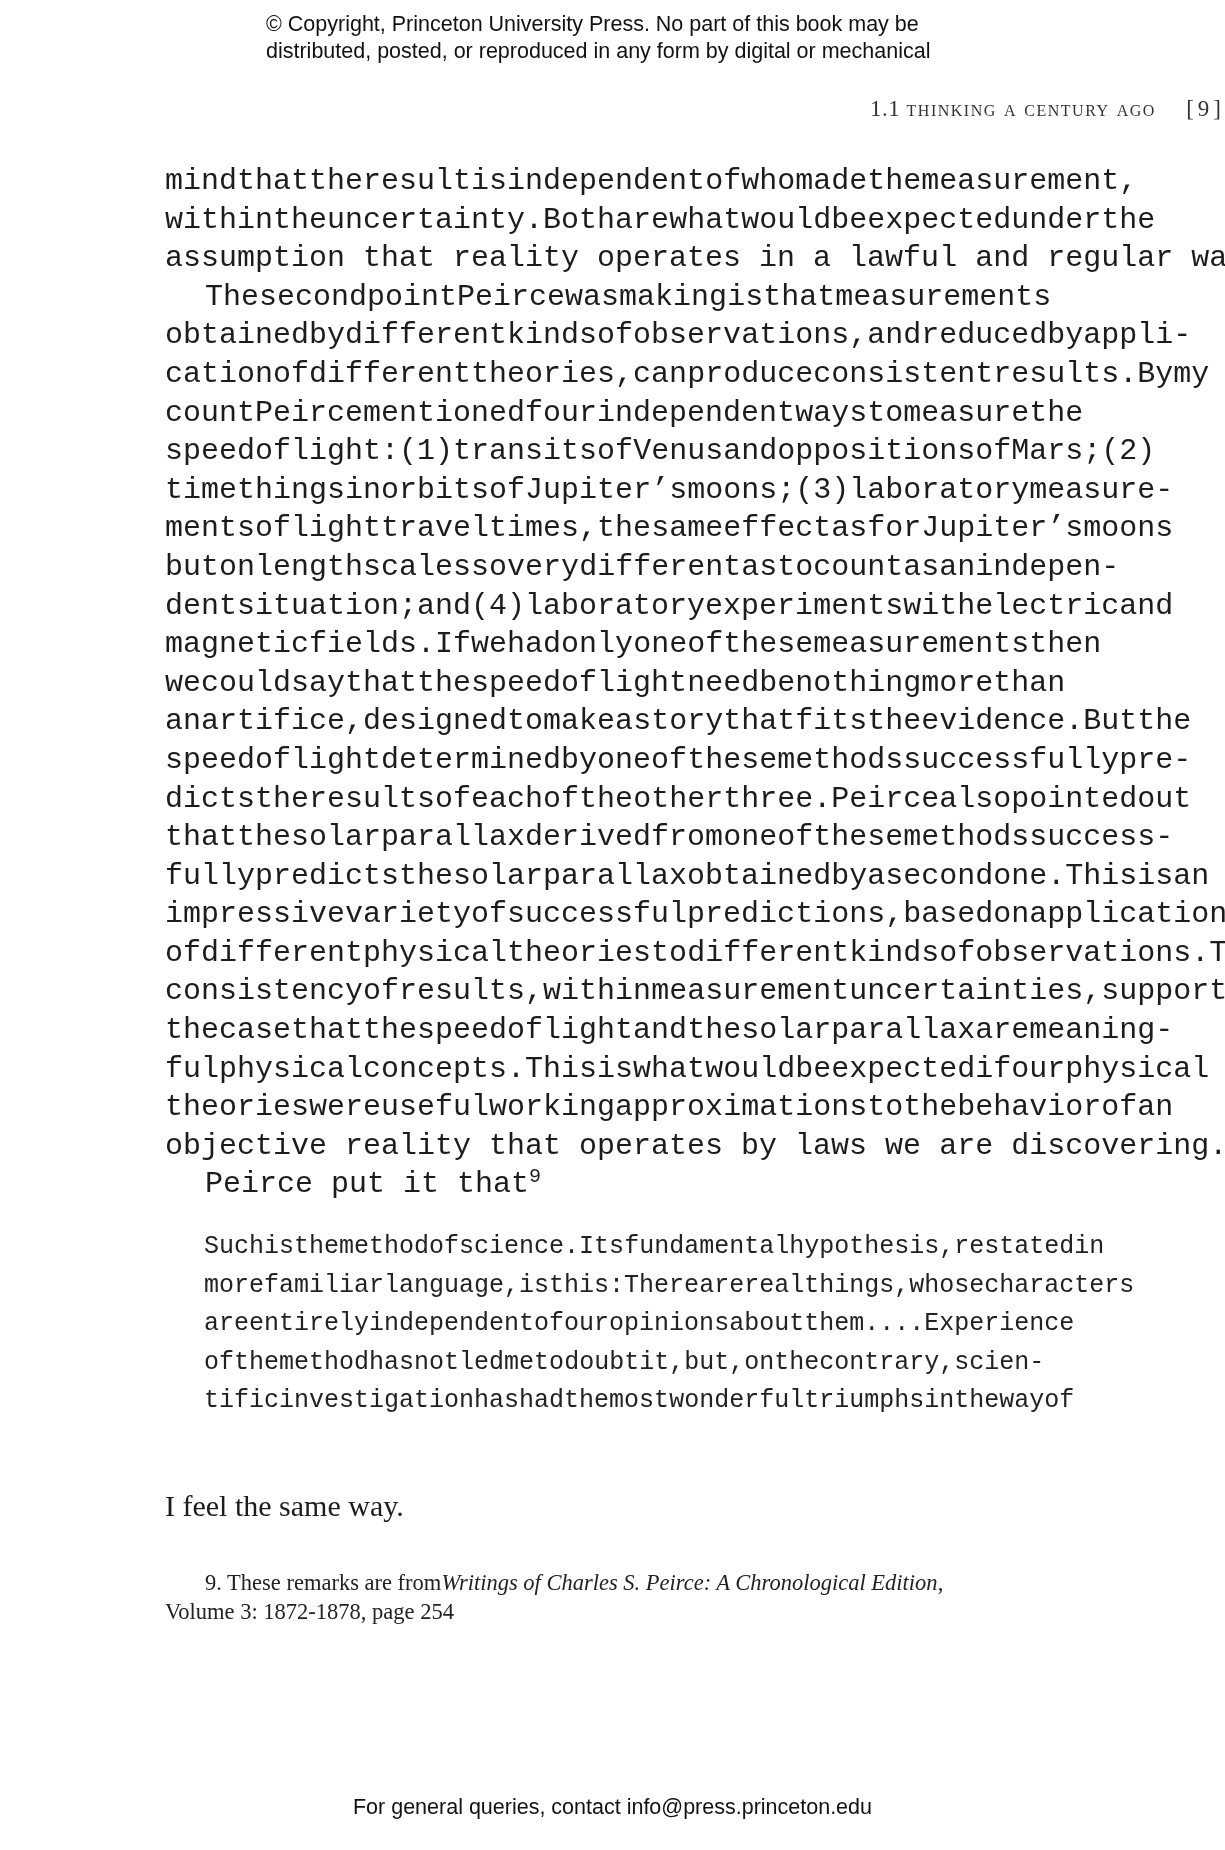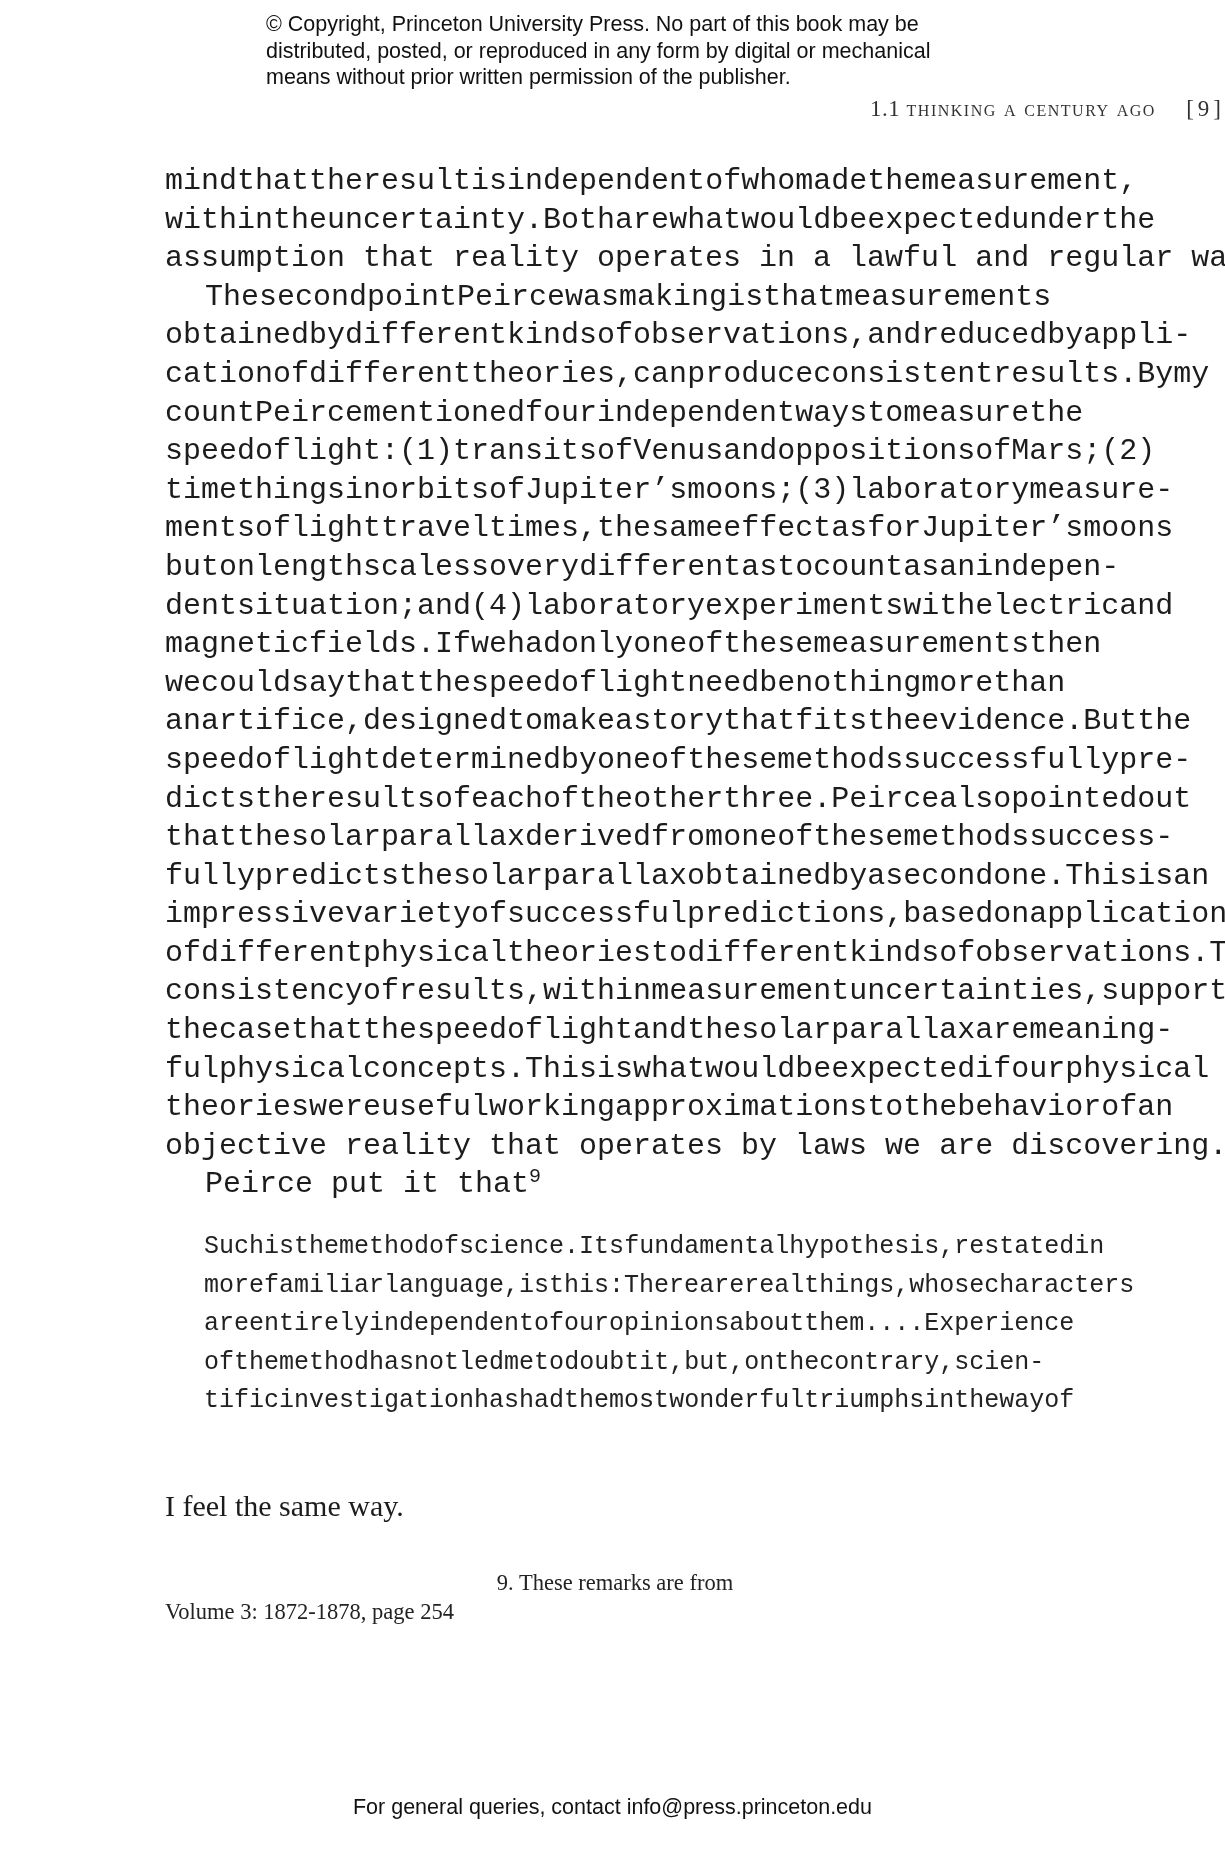--- a/index.html
+++ b/index.html
@@ -21,21 +21,20 @@
   #footnote { position:absolute; left:165px; top:1568px; width:860px; font-size:22.5px; line-height:29px; color:#222; }
   #footnote em { font-style:italic; }
   #footer { position:absolute; left:0; width:1225px; top:1795px; text-align:center; font-size:21.5px; color:#111; }
 </style>
 </head>
 <body>
 
 <div id="copyright" class="sans">
   <div>© Copyright, Princeton University Press. No part of this book may be</div>
   <div>distributed, posted, or reproduced in any form by digital or mechanical</div>
-  <div>means without prior written permission of the publisher.</div>
 </div>
 
 <div id="running-head" class="serif">
   <span>1.1</span>
   <span class="sc">thinking a century ago</span>
   <span class="pg">[9]</span>
 </div>
 
 <div id="body-text" class="serif">
   <div id="p1">
@@ -77,19 +76,20 @@
     <div class="jline" style="height: 38.6px;"><span>Such</span><span>is</span><span>the</span><span>method</span><span>of</span><span>science.</span><span>Its</span><span>fundamental</span><span>hypothesis,</span><span>restated</span><span>in</span></div>
     <div class="jline" style="height: 38.6px;"><span>more</span><span>familiar</span><span>language,</span><span>is</span><span>this:</span><span>There</span><span>are</span><span>real</span><span>things,</span><span>whose</span><span>characters</span></div>
     <div class="jline" style="height: 38.6px;"><span>are</span><span>entirely</span><span>independent</span><span>of</span><span>our</span><span>opinions</span><span>about</span><span>them.</span><span>.</span><span>.</span><span>.</span><span>Experience</span></div>
     <div class="jline" style="height: 38.6px;"><span>of</span><span>the</span><span>method</span><span>has</span><span>not</span><span>led</span><span>me</span><span>to</span><span>doubt</span><span>it,</span><span>but,</span><span>on</span><span>the</span><span>contrary,</span><span>scien-</span></div>
     <div class="jline" style="height: 38.6px;"><span>tific</span><span>investigation</span><span>has</span><span>had</span><span>the</span><span>most</span><span>wonderful</span><span>triumphs</span><span>in</span><span>the</span><span>way</span><span>of</span></div>
   </div>
 
 <div id="closing" class="serif">I feel the same way.</div>
 
 <div id="footnote" class="serif">
-  <div style="padding-left:40px; display:flex; justify-content:center; white-space:pre;">
+  <div style="padding-left:40px; display:flex; justify-content:flex-start; white-space:pre;">
     <span><span>9.</span> <span>These remarks are from</span></span>
+    <span><em>Writings of Charles S. Peirce: A Chronological Edition</em><span>,</span></span>
   </div>
   <div>Volume 3: 1872-1878, page 254</div>
 </div>
 
 <div id="footer" class="sans">For general queries, contact info@press.princeton.edu</div>
 
 </body></html>

